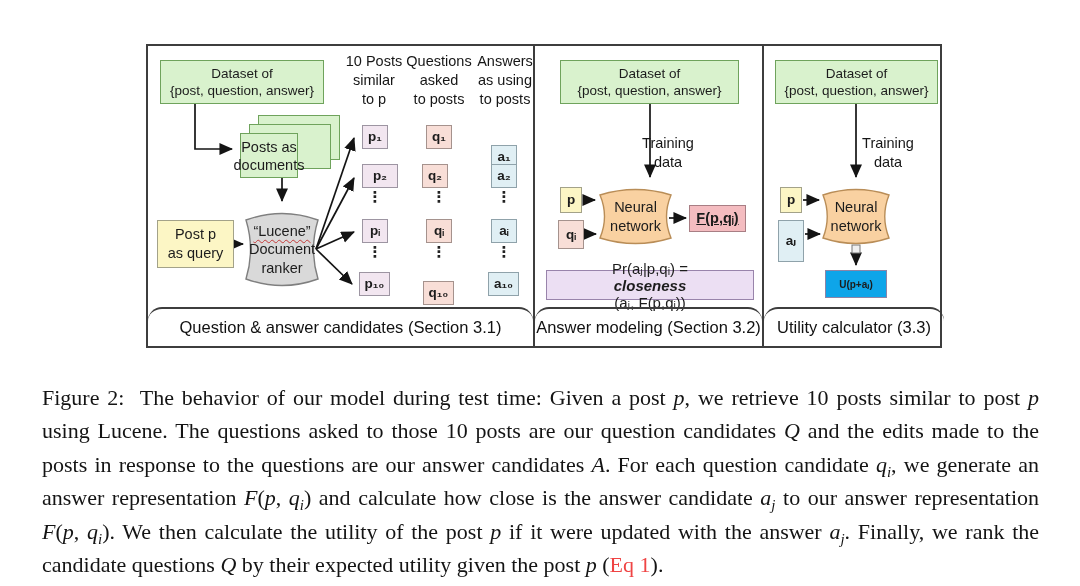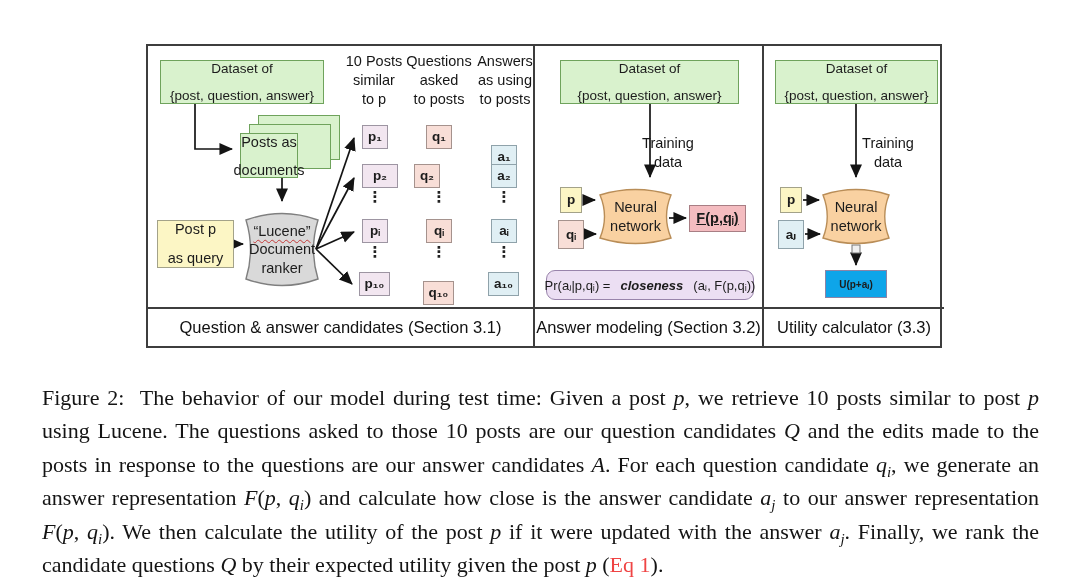--- a/index.html
+++ b/index.html
@@ -9,34 +9,34 @@
 
   
   .figure{position:absolute;left:146px;top:44px;width:796px;height:304px;
           border:2px solid #3d3d3d;box-sizing:border-box;background:#fff;}
   .panel{position:absolute;top:0;bottom:0;box-sizing:border-box;}
   .panel.p1{left:0;width:387px;border-right:2px solid #3d3d3d;}
   .panel.p2{left:387px;width:229px;border-right:2px solid #3d3d3d;}
   .panel.p3{left:616px;width:180px;}
   .panel-label{position:absolute;left:0;right:0;bottom:0;height:37px;
                border-top:2px solid #3d3d3d;display:flex;align-items:center;justify-content:center;
-               font-size:16.5px;white-space:nowrap;color:#111;}
+               font-size:16.5px;white-space:nowrap;color:#111;border-radius:14px;}
 
   
   .box{position:absolute;box-sizing:border-box;border:1.3px solid #8a8a8a;
        display:flex;flex-direction:column;align-items:center;justify-content:center;
-       text-align:center;line-height:17px;font-size:13.5px;gap:10px;}
+       text-align:center;line-height:17px;font-size:13.5px;}
   .green{background:#d9f2cd;border-color:#6fa35c;}
   .yellow{background:#fcf6c5;border-color:#a3a289;}
   .node{font-weight:600;font-size:13.5px;line-height:14px;}
   .p-node{background:#f2e6f0;border-color:#9d95a2;}
   .q-node{background:#f8ded7;border-color:#a5928d;}
   .a-node{background:#e0eff4;border-color:#8fa2aa;}
   .outp{background:#f4bcc0;border-color:#a87e84;font-weight:600;font-size:14.5px;}
-  .formula{background:#ecdff3;border-color:#9984ab;font-size:13px;flex-direction:row;white-space:nowrap;border-radius:9px;}
+  .formula{background:#ecdff3;border-color:#9984ab;font-size:15px;flex-direction:column;white-space:nowrap;}
   .formula .fn{font-weight:bold;font-style:italic;}
   .util{background:#0ea5e9;border-color:#8d84a6;font-weight:600;font-size:10px;}
   .dots{position:absolute;text-align:center;font-size:15px;font-weight:bold;color:#222;}
   .hdr{position:absolute;text-align:center;font-size:14.5px;line-height:19px;color:#161616;}
   .training{position:absolute;text-align:center;font-size:14.5px;line-height:19px;color:#161616;}
 
   
   .barrel{position:absolute;}
   .barrel svg{position:absolute;left:0;top:0;}
   .barrel .btext{position:absolute;inset:0;display:flex;flex-direction:column;
@@ -123,21 +123,21 @@
       </div>
 
       <div class="box node p-node" style="left:214px;top:79px;width:26px;height:24px;">p₁</div>
       <div class="box node p-node" style="left:214px;top:118px;width:36px;height:24px;">p₂</div>
       <div class="dots" style="left:214px;top:142px;width:26px;">⋮</div>
       <div class="box node p-node" style="left:214px;top:173px;width:26px;height:24px;">pᵢ</div>
       <div class="dots" style="left:214px;top:197px;width:26px;">⋮</div>
       <div class="box node p-node" style="left:211px;top:226px;width:31px;height:24px;">p₁₀</div>
 
       <div class="box node q-node" style="left:278px;top:79px;width:26px;height:24px;">q₁</div>
-      <div class="box node q-node" style="left:266px;top:118px;width:26px;height:24px;">q₂</div>
+      <div class="box node q-node" style="left:274px;top:118px;width:26px;height:24px;">q₂</div>
       <div class="dots" style="left:278px;top:142px;width:26px;">⋮</div>
       <div class="box node q-node" style="left:278px;top:173px;width:26px;height:24px;">qᵢ</div>
       <div class="dots" style="left:278px;top:197px;width:26px;">⋮</div>
       <div class="box node q-node" style="left:275px;top:226px;width:31px;height:24px;margin-top:9px;">q₁₀</div>
 
       <div class="box node a-node" style="left:343px;top:79px;width:26px;height:24px;margin-top:20px;">a₁</div>
       <div class="box node a-node" style="left:343px;top:118px;width:26px;height:24px;">a₂</div>
       <div class="dots" style="left:343px;top:142px;width:26px;">⋮</div>
       <div class="box node a-node" style="left:343px;top:173px;width:26px;height:24px;">aᵢ</div>
       <div class="dots" style="left:343px;top:197px;width:26px;">⋮</div>
@@ -215,21 +215,21 @@
         <div>Dataset of</div>
         <div>{post, question, answer}</div>
       </div>
 
       <div class="training" style="left:89px;top:88px;width:70px;">
         <div>Training</div>
         <div>data</div>
       </div>
 
       <div class="box yellow node" style="left:16px;top:141px;width:22px;height:26px;">p</div>
-      <div class="box a-node node" style="left:14px;top:174px;width:26px;height:29px;">aⱼ</div>
+      <div class="box a-node node" style="left:14px;top:174px;width:26px;height:42px;">aⱼ</div>
 
       <div class="barrel" style="left:53px;top:138px;width:78px;height:65px;">
         <svg width="78" height="65" viewBox="0 0 78 65">
           <path d="M6,11 Q39,0 72,11 Q63.5,32.5 72,54 Q39,65 6,54 Q14.5,32.5 6,11 Z" fill="#f9d1a1" stroke="#b98d57" stroke-width="1.4"></path>
         </svg>
         <div class="btext">
           <div>Neural</div>
           <div>network</div>
         </div>
       </div>

